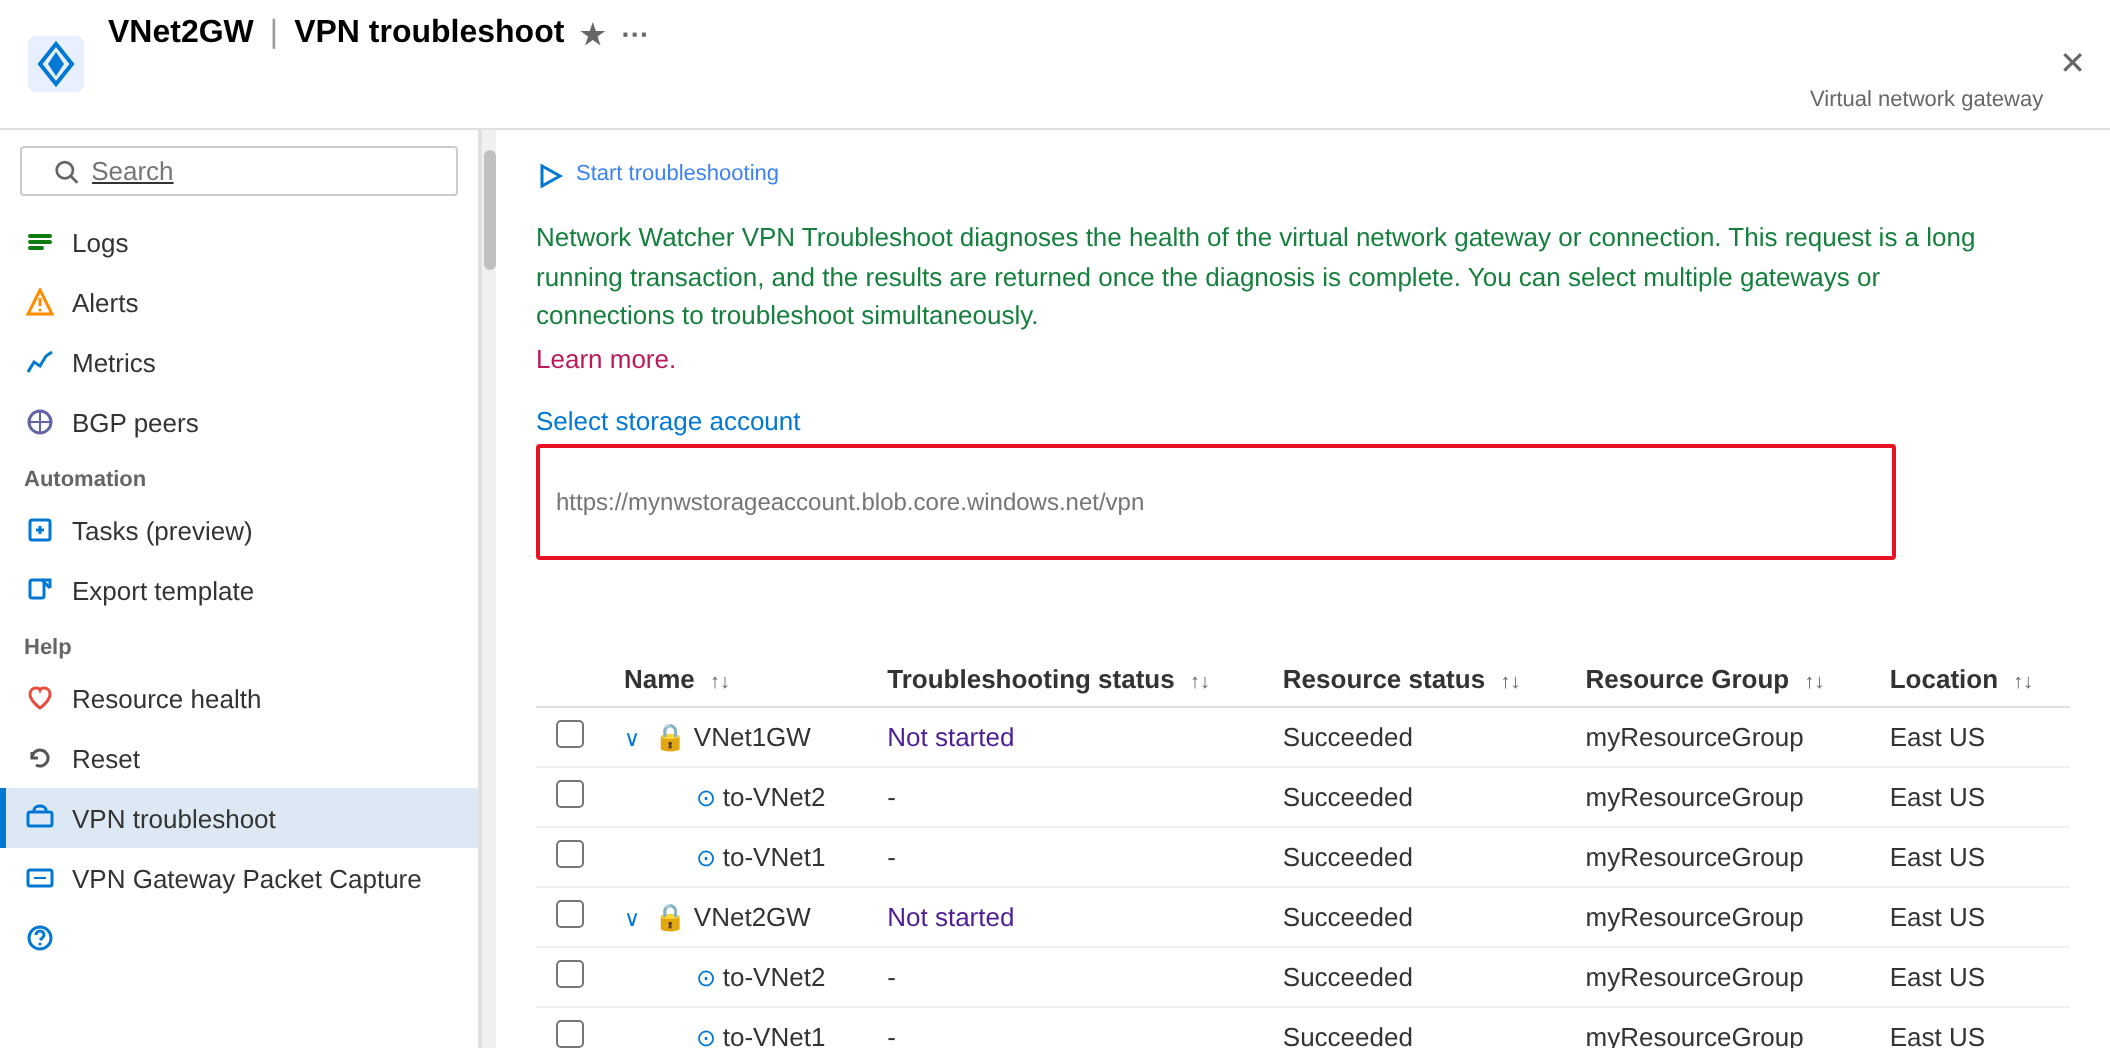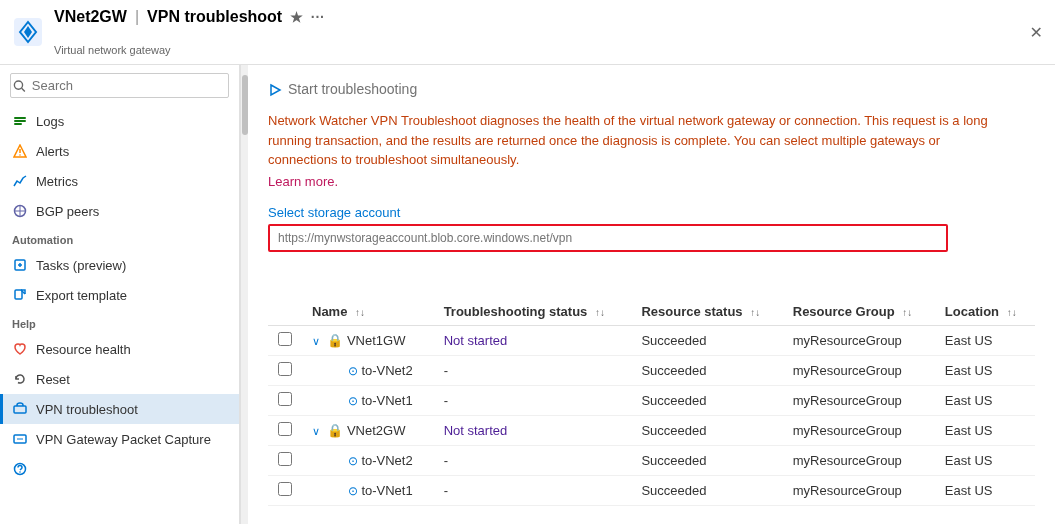--- a/index.html
+++ b/index.html
@@ -5,55 +5,55 @@
     * { box-sizing: border-box; margin: 0; padding: 0; }
     body { font-family: 'Segoe UI', Arial, sans-serif; font-size: 13px; color: #333; background: #fff; display: flex; flex-direction: column; height: 524px; overflow: hidden; }
 
     .title-bar {
       display: flex; align-items: center; padding: 8px 12px; border-bottom: 1px solid #e0e0e0; background: #fff; min-height: 56px;
     }
     .title-bar-icon { width: 32px; height: 32px; margin-right: 10px; flex-shrink: 0; }
     .title-bar-text { flex: 1; }
     .title-bar-text h1 { font-size: 16px; font-weight: 600; color: #000; display: flex; align-items: center; gap: 8px; }
     .title-bar-text h1 span.pipe { color: #999; font-weight: 300; }
-    .title-bar-text .subtitle { font-size: 11px; color: #666; margin-top: 18px; }
+    .title-bar-text .subtitle { font-size: 11px; color: #666; margin-top: 18px; text-align: right; }
     .close-btn { font-size: 16px; color: #666; cursor: pointer; margin-left: 8px; }
 
     .main-container { display: flex; flex: 1; overflow: hidden; }
 
     .sidebar {
       width: 240px; min-width: 240px; border-right: 1px solid #e0e0e0; overflow-y: auto; background: #fff; display: flex; flex-direction: column;
     }
     .sidebar-search {
-      margin: 8px 10px; display: flex; align-items: center; border: 1px solid #ccc; border-radius: 2px; padding: 4px 2px; gap: 6px;
+      margin: 8px 10px; display: flex; align-items: center; border: 1px solid #ccc; border-radius: 2px; padding: 4px 16px; gap: 6px; text-decoration: underline;
     }
     .sidebar-search input { border: none; outline: none; font-size: 13px; width: 100%; color: #333; }
 
     .sidebar-nav { flex: 1; }
     .sidebar-item {
       display: flex; align-items: center; padding: 7px 12px; cursor: pointer; gap: 8px; font-size: 13px; color: #333;
     }
     .sidebar-item.active { background: #dce9f5; }
     .sidebar-item .icon { width: 16px; height: 16px; flex-shrink: 0; display: flex; align-items: center; justify-content: center; }
     .sidebar-section-header { padding: 8px 12px 4px 12px; font-size: 11px; font-weight: 600; color: #666; text-transform: none; }
     .scrollbar-placeholder { width: 8px; background: #f0f0f0; border-left: 1px solid #e0e0e0; display: flex; flex-direction: column; align-items: center; }
     .scrollbar-thumb { width: 6px; background: #c0c0c0; border-radius: 3px; height: 60px; margin-top: 10px; }
 
     .content { flex: 1; overflow-y: auto; padding: 16px 20px; }
 
     .start-troubleshoot-btn {
-      display: flex; align-items: flex-end; gap: 6px; color: #737373; font-size: 14px; cursor: pointer; margin-bottom: 14px; background: none; border: none; padding: 0;
-    }
-
-    .description { font-size: 13px; color: #c2410c; line-height: 1.5; margin-bottom: 4px; max-width: 740px; margin-top: 14px; }
+      display: flex; align-items: flex-start; gap: 6px; color: #3b82f6; font-size: 11px; cursor: pointer; margin-bottom: 14px; background: none; border: none; padding: 0;
+    }
+
+    .description { font-size: 13px; color: #15803d; line-height: 1.5; margin-bottom: 4px; max-width: 740px; margin-top: 14px; }
     .learn-more { color: #be185d; font-size: 13px; cursor: pointer; text-decoration: none; display: block; margin-bottom: 16px; }
 
     .storage-label { font-size: 13px; color: #0078d4; margin-bottom: 4px; cursor: pointer; }
     .storage-input {
-      width: 680px; max-width: 100%; border: 2px solid #e81123; border-radius: 2px; padding: 5px 8px; font-size: 12px; color: #4c1d95; margin-bottom: 14px; outline: none;
+      width: 680px; max-width: 100%; border: 2px solid #e81123; border-radius: 2px; padding: 20px 8px; font-size: 12px; color: #4c1d95; margin-bottom: 14px; outline: none;
     }
 
     .data-table { width: 100%; border-collapse: collapse; font-size: 13px; margin-top: 32px; }
     .data-table th {
       text-align: left; padding: 6px 10px; font-weight: 600; color: #333; border-bottom: 1px solid #e0e0e0; white-space: nowrap;
     }
     .data-table th .sort-icon { margin-left: 4px; color: #666; font-size: 10px; }
     .data-table td { padding: 6px 10px; border-bottom: 1px solid #f0f0f0; vertical-align: middle; }
 
     .row-checkbox { width: 14px; height: 14px; cursor: pointer; }

